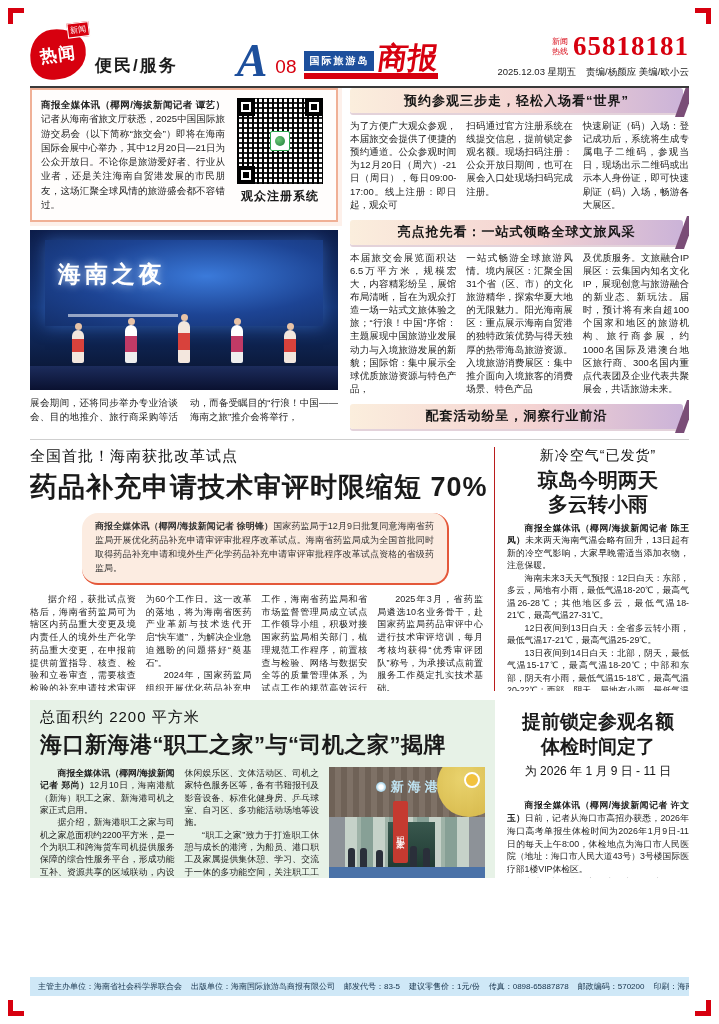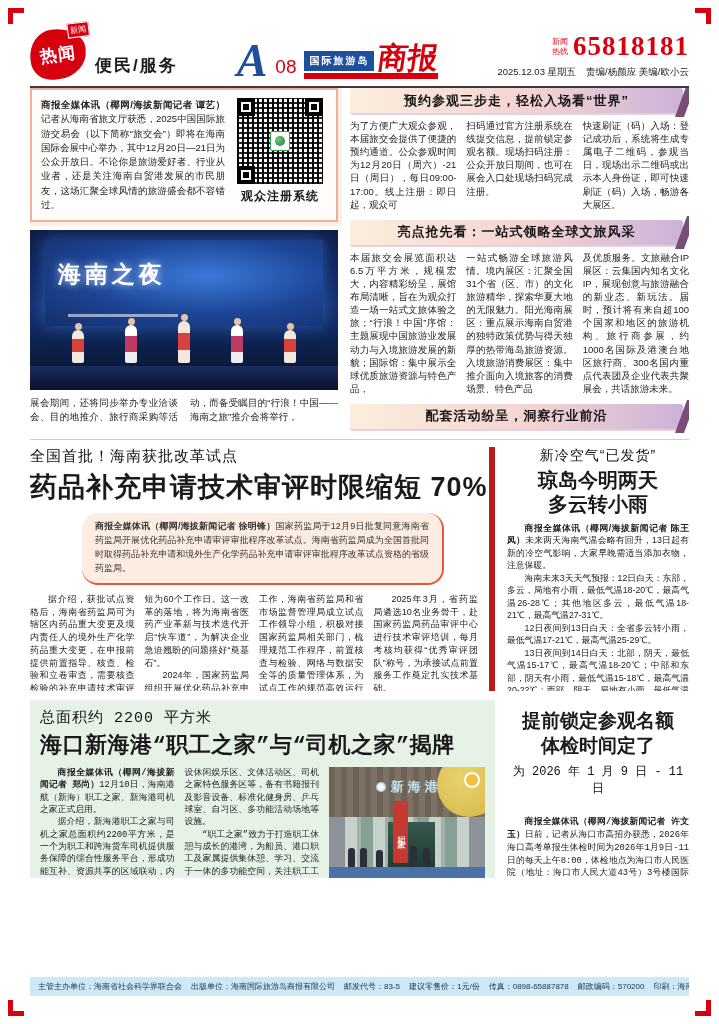--- a/index.html
+++ b/index.html
@@ -101,38 +101,38 @@
     font-size:13px; font-weight:900; color:#161616; letter-spacing:1px;
     box-shadow:0 2px 0 #e3d2da; }
   .sec-head::after { content:""; position:absolute; right:-7px; top:-4px; width:9px; height:33px;
     background:#7a4d77; transform:skewX(-20deg); }
   .sec-cols { display:flex; gap:10px; margin-top:6px; }
   .sec-cols > div { flex:1; font-size:9.5px; line-height:1.38; text-align:justify; color:#222; }
 
   
   .mid-row { display:flex; gap:12px; border-top:1px solid #cfcfcf; margin-top:5px;
     padding-top:7px; height:252px; overflow:hidden; }
-  .drug { flex:1; min-width:0; border-right:6px solid #b91c1c; padding-right:11px; }
+  .drug { flex:1; min-width:0; border-right:1px solid #b91c1c; padding-right:11px; }
   .kicker { font-size:15px; color:#111; letter-spacing:1px; }
   .drug h2 { font-size:27px; font-weight:900; letter-spacing:1px; margin:3px 0 8px; white-space:nowrap; }
   .lead-box { margin:0 34px 8px 52px; background:#fcece1; border-radius:16px;
     border-bottom:2px solid #e4583a; border-right:2px solid #e4583a;
     padding:7px 13px; font-size:9px; line-height:1.55; text-align:justify; color:#333; }
   .drug-body { column-count:4; column-gap:10px; height:126px; overflow:hidden;
     font-size:9px; line-height:1.42; text-align:justify; color:#222; }
   .drug-body p, .w-body p, .exam-body p { text-indent:2em; }
 
   .weather { width:182px; flex:none; }
   .weather .kicker { text-align:center; font-size:14px; }
   .weather h2 { text-align:center; font-size:20px; font-weight:900; line-height:1.2; margin:3px 0 6px; }
   .w-body { height:172px; overflow:hidden; }
   .w-body p { font-size:8.8px; line-height:1.42; text-align:justify; color:#222; }
 
   
-  .bottom-row { display:flex; gap:12px; margin-top:9px; height:178px; overflow:hidden;font-family:Liberation Mono, monospace; }
+  .bottom-row { display:flex; gap:12px; margin-top:9px; height:178px; overflow:hidden; }
   .port { flex:1; min-width:0; background:#e7f2e7; padding:8px 10px 9px; }
   .port h2 { font-size:22px; font-weight:900; letter-spacing:0.5px; margin:3px 0 7px; white-space:nowrap; }
   .port-content { display:flex; gap:10px; }
   .port-text { flex:1; column-count:2; column-gap:10px; height:118px; overflow:hidden;
     font-size:8.8px; line-height:1.4; text-align:justify; color:#222; }
   .port-text p { text-indent:2em; }
 
   .port-photo { position:relative; width:156px; height:120px; flex:none; overflow:hidden; background:#8d9298; }
   .pp-wall { position:absolute; top:0; left:0; right:0; height:42%;
     background:repeating-linear-gradient(90deg,#6f6257 0 6px, #7e7166 6px 12px); }

